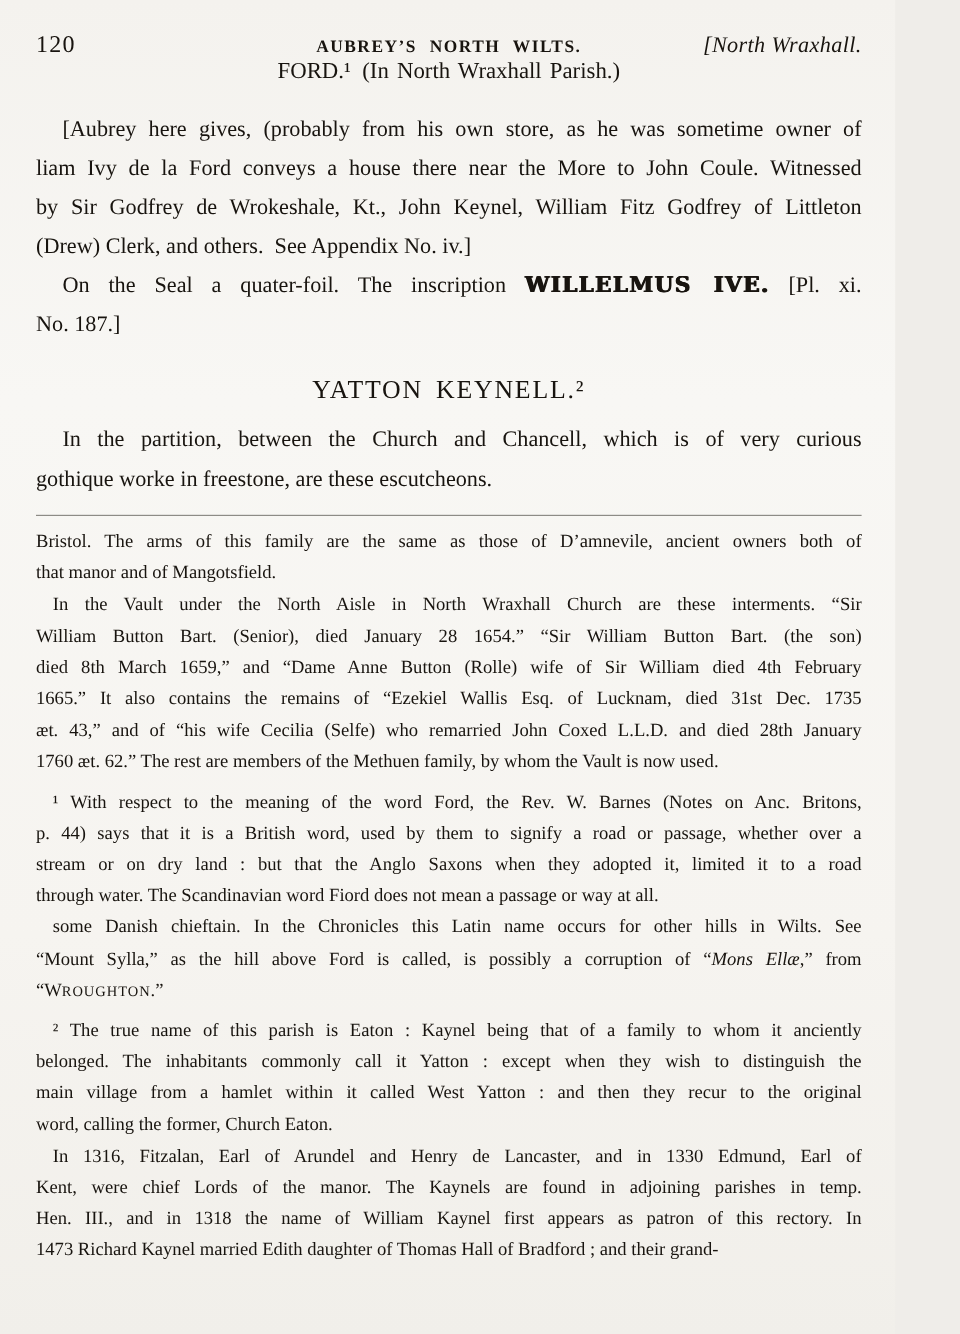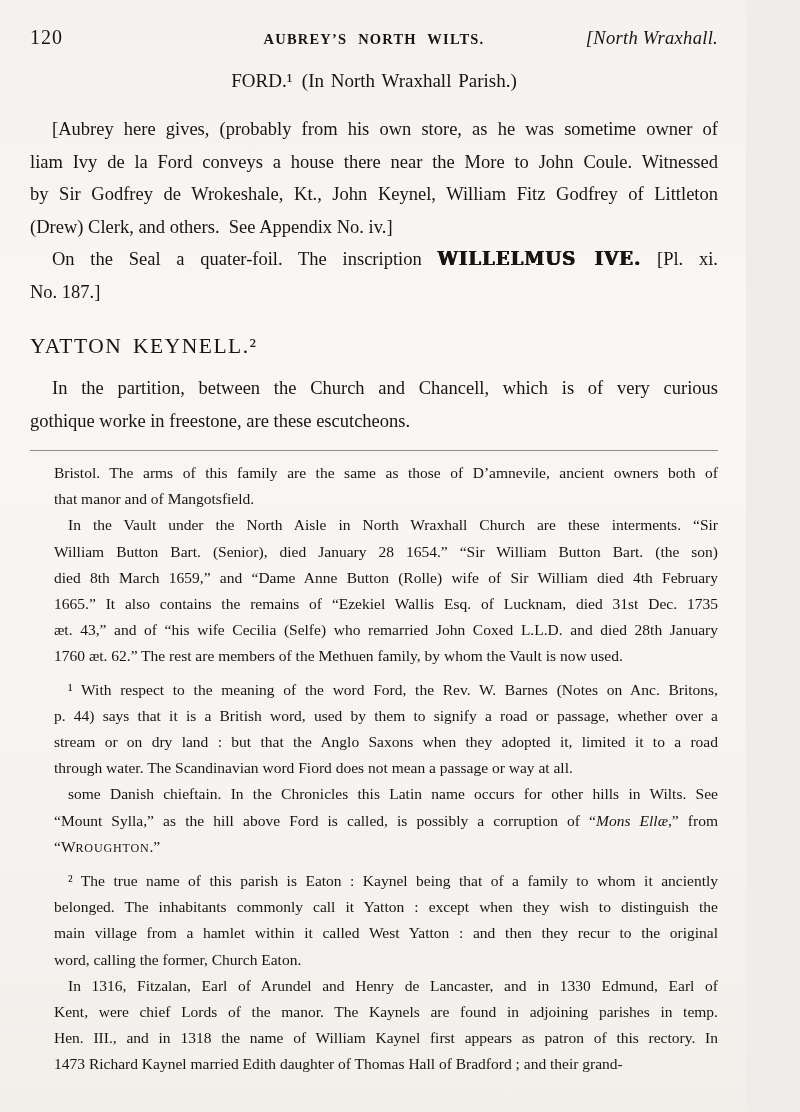--- a/index.html
+++ b/index.html
@@ -30,28 +30,27 @@
     font-size: 14.5px;
     letter-spacing: 1.2px;
     word-spacing: 6px;
     font-weight: bold;
     font-stretch: condensed;
   }
   .running-side { font-style: italic; font-size: 18.5px; letter-spacing: 0.3px; margin-top: 20px; }
 
   
   .ford-heading {
-    margin-top: 21px;
     text-align: center;
     font-size: 19px;
     word-spacing: 2px;
   }
   .yatton-heading {
     margin-top: 26px;
-    text-align: left;
+    text-align: center;
     font-size: 21.5px;
     letter-spacing: 1.5px;
     word-spacing: 4px;
   }
 
   
   .para { font-size: 18.5px; line-height: 32.5px; }
   .para1 { margin-top: 21px; }
   .para3 { margin-top: 13px; }
   .tline { text-align: justify; text-align-last: justify; white-space: normal; }
@@ -60,21 +59,21 @@
 
   
   .rule {
     margin-top: 13px;
     border: 0;
     border-top: 1.5px solid #8d8b86;
     height: 0;
   }
 
   
-  .footnotes { margin-top: 9px; font-size: 15.5px; line-height: 26.2px; margin-left: 24px; }
+  .footnotes { margin-top: 9px; font-size: 15.5px; line-height: 26.2px; }
   .fnp { }
   .fn-gap { margin-top: 7px; }
   .footnotes .indent-first .tline:first-child { text-indent: 14px; }
 
   
   .bl {
     font-family: "DejaVu Serif", serif;
     font-weight: bold;
     letter-spacing: 1px;
     text-shadow: 0.6px 0 currentColor, -0.3px 0 currentColor;

